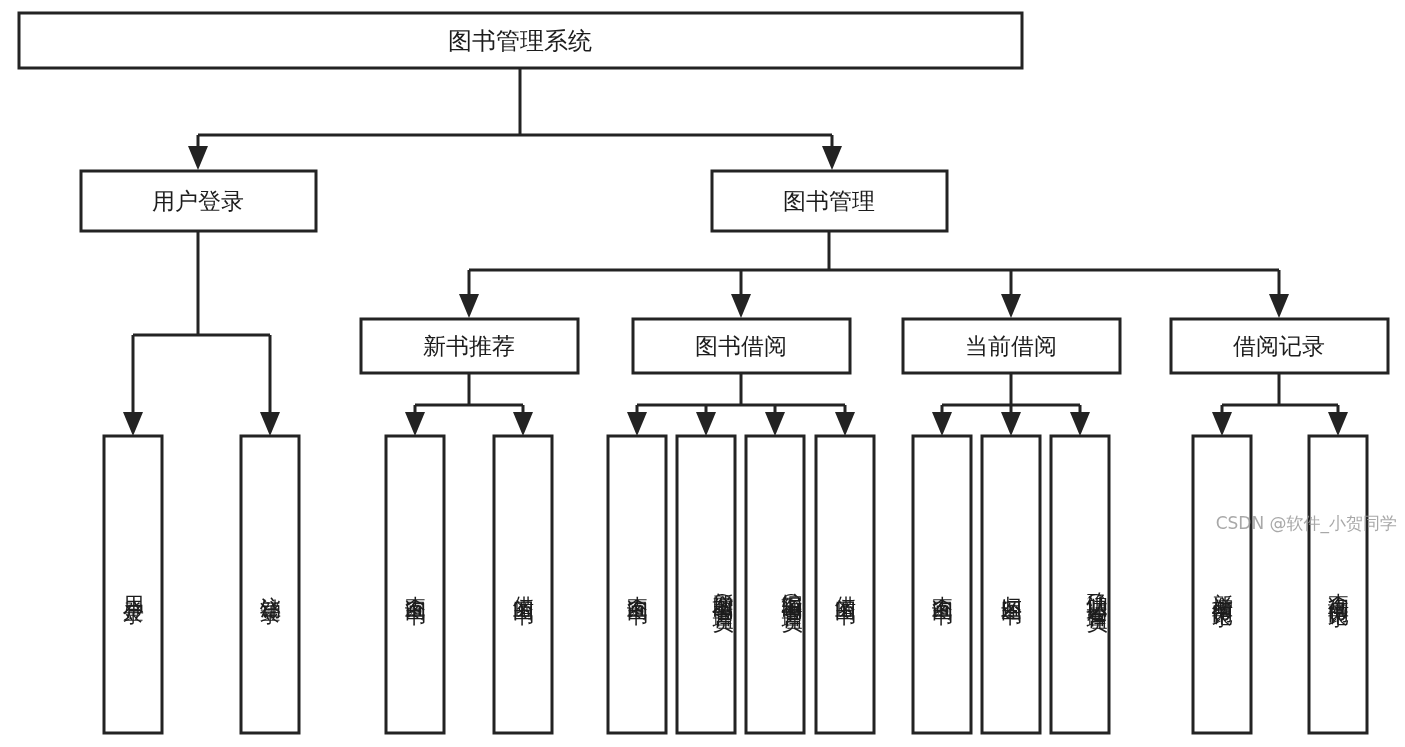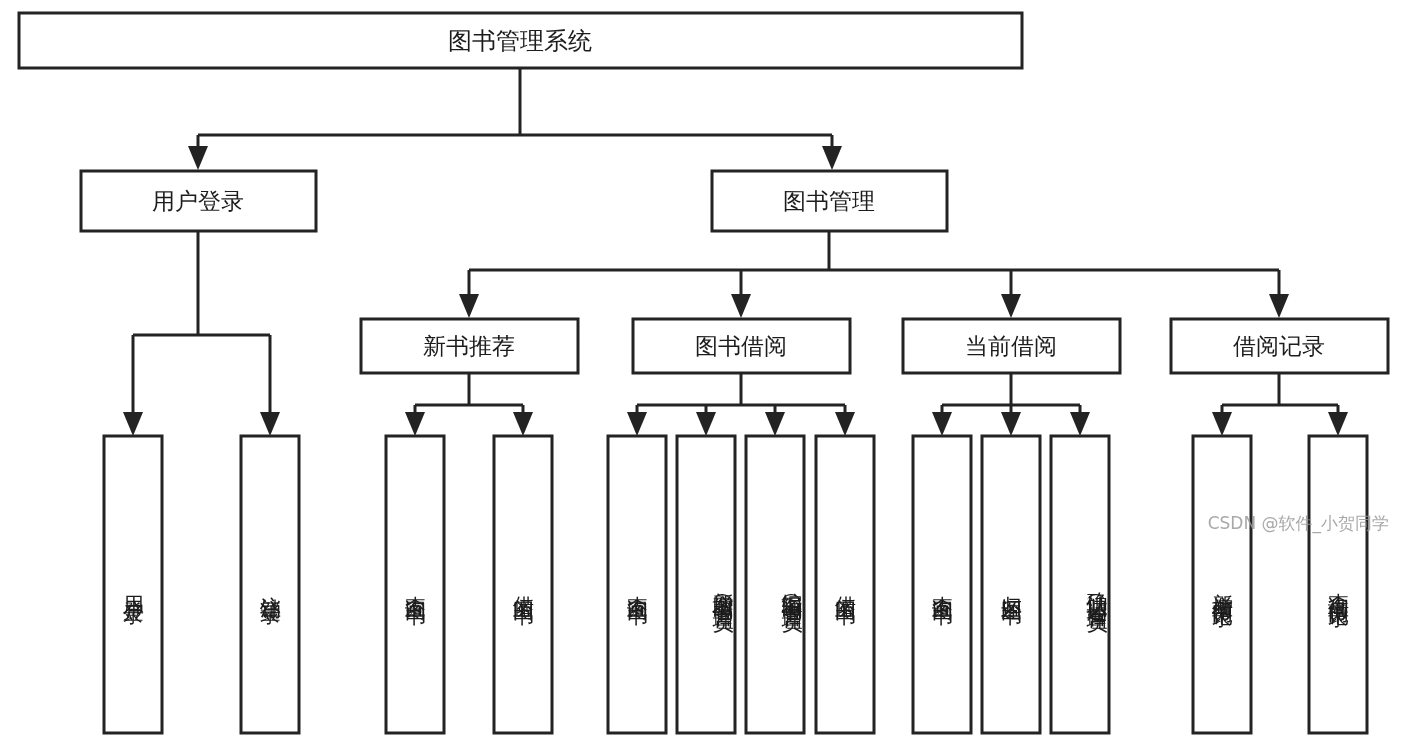--- a/index.html
+++ b/index.html
@@ -67,21 +67,21 @@
     color: #1c1c1c;
     text-align: center;
     display: flex;
     align-items: center;
     justify-content: center;
     white-space: nowrap;
     pointer-events: none;
   }
   .watermark {
     position: absolute;
-    right: 16px;
+    right: 8px;
     bottom: 6px;
     font-family: "DejaVu Sans", "Liberation Sans", sans-serif;
     font-size: 17px;
     color: #9a9a9a;
     opacity: 0.85;
     white-space: nowrap;
   }
 </style>
 </head>
 <body>

